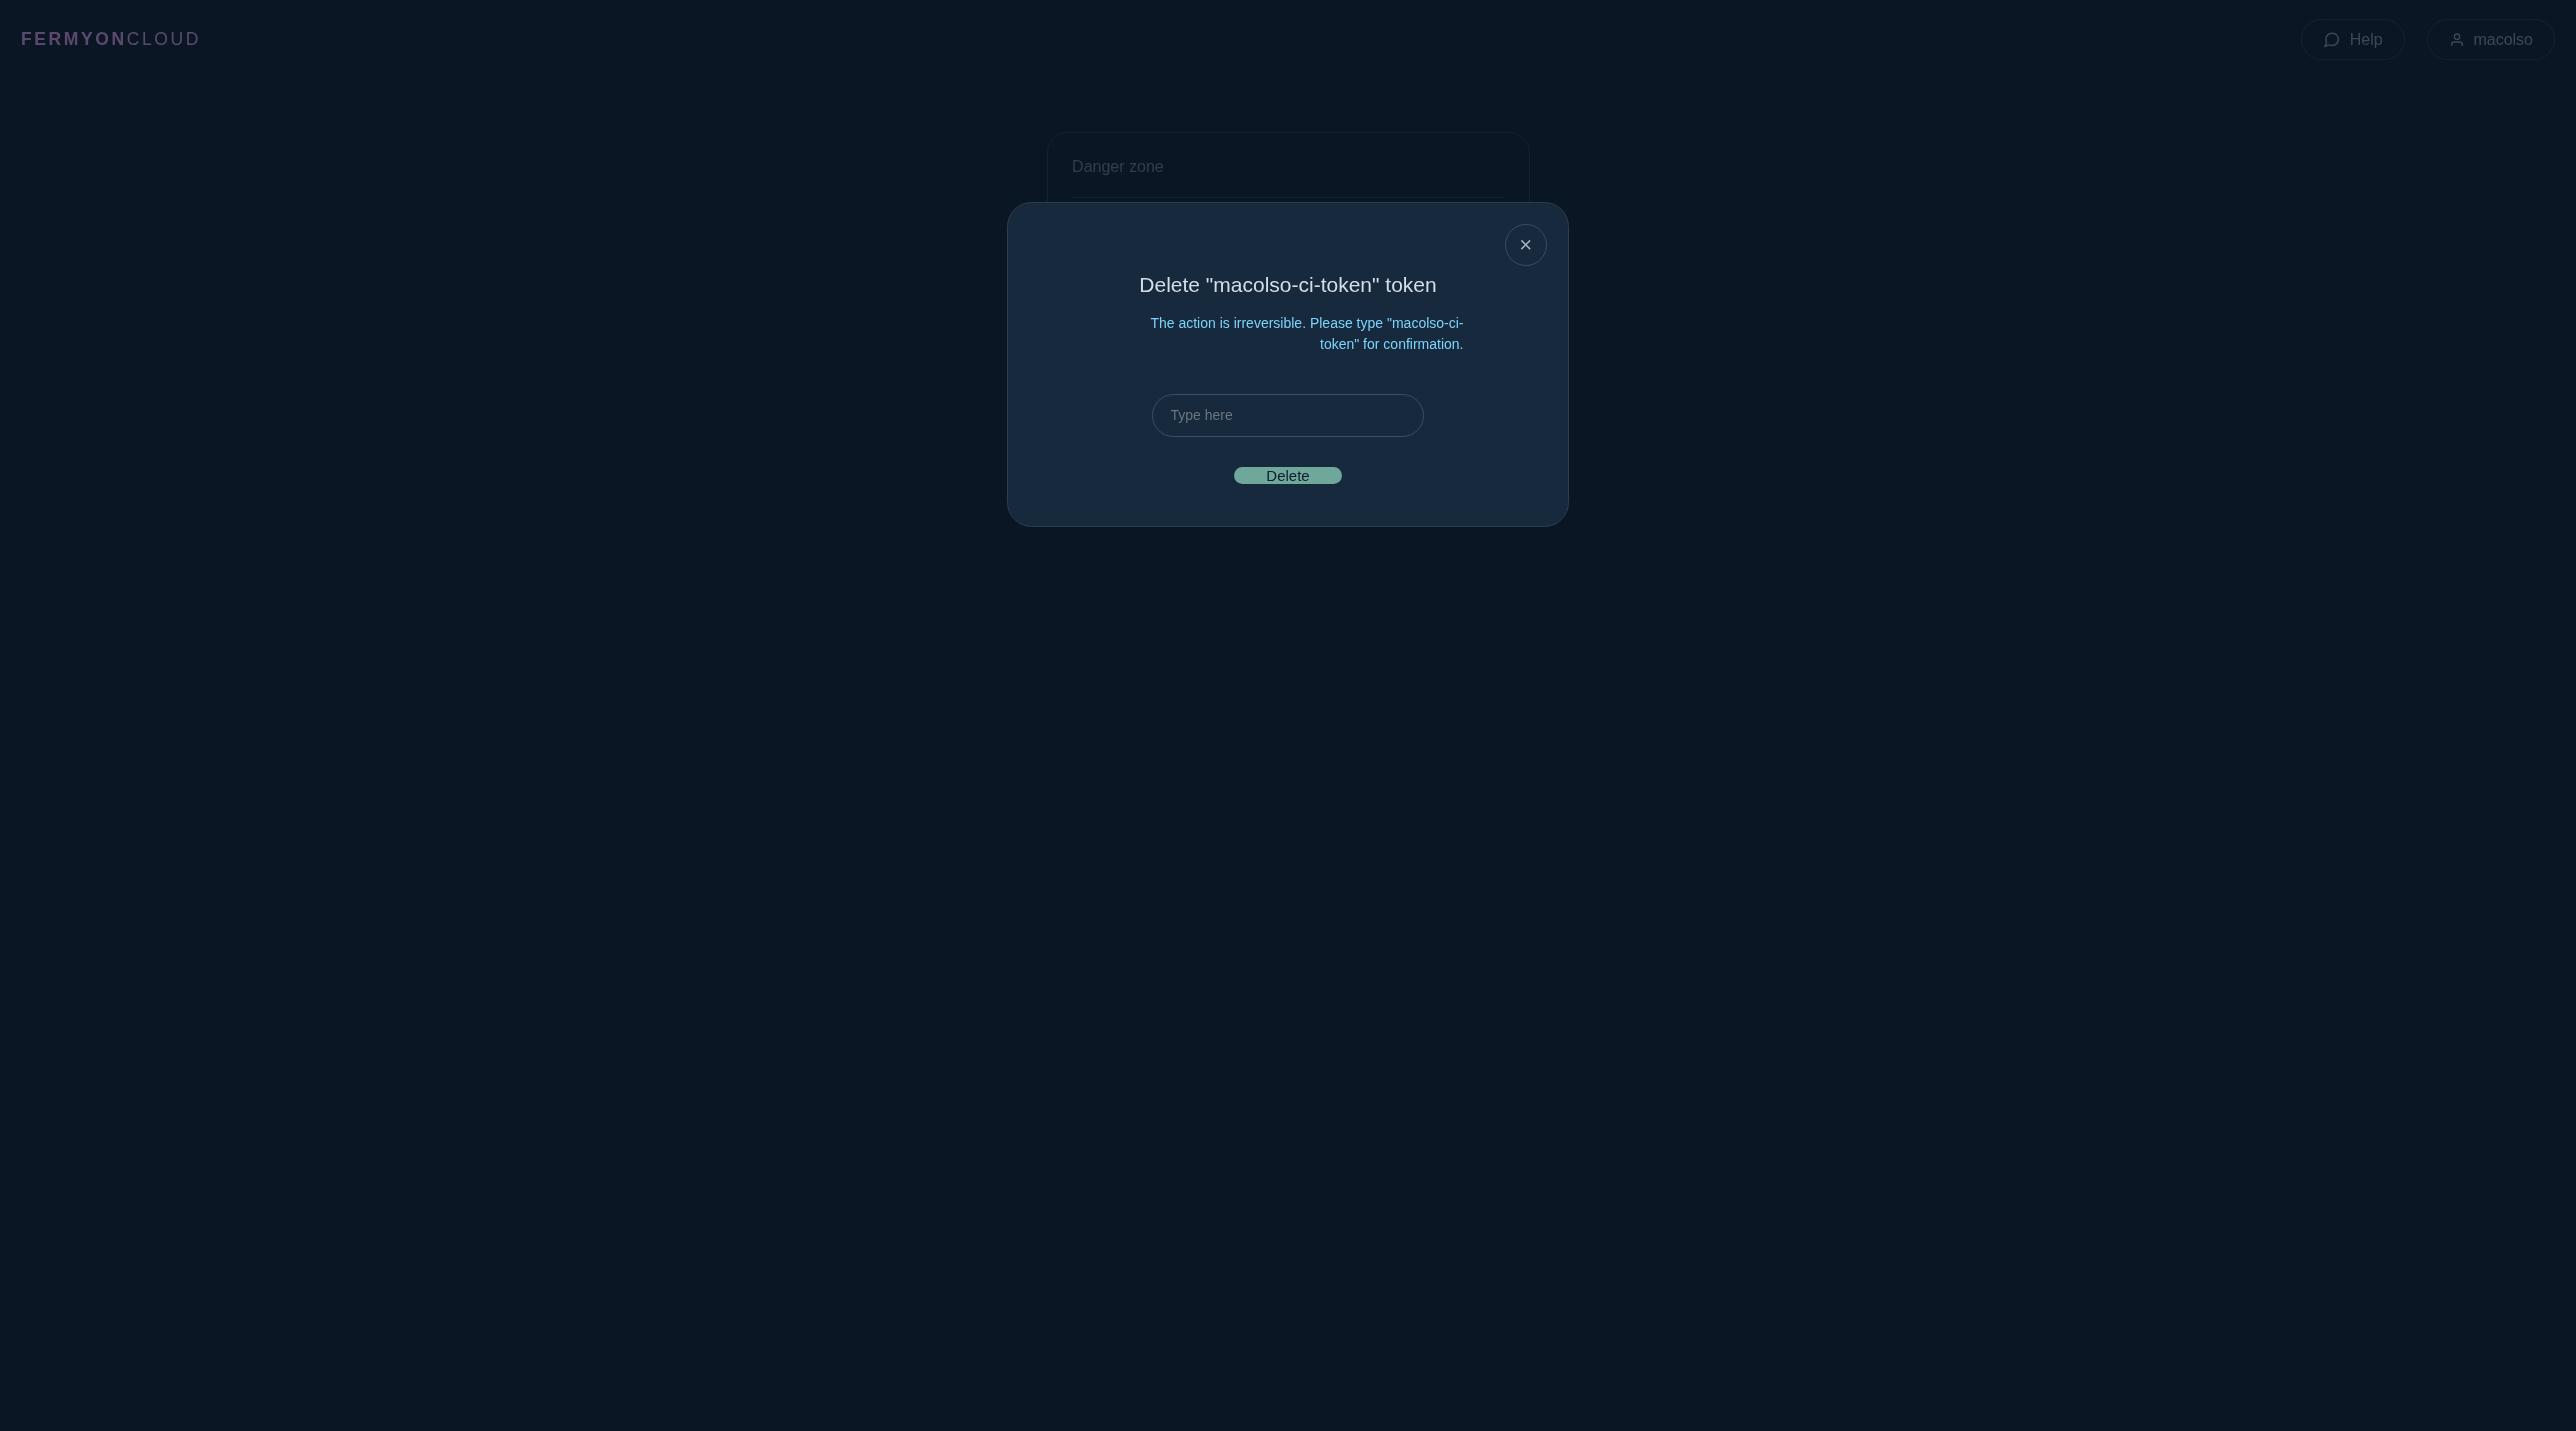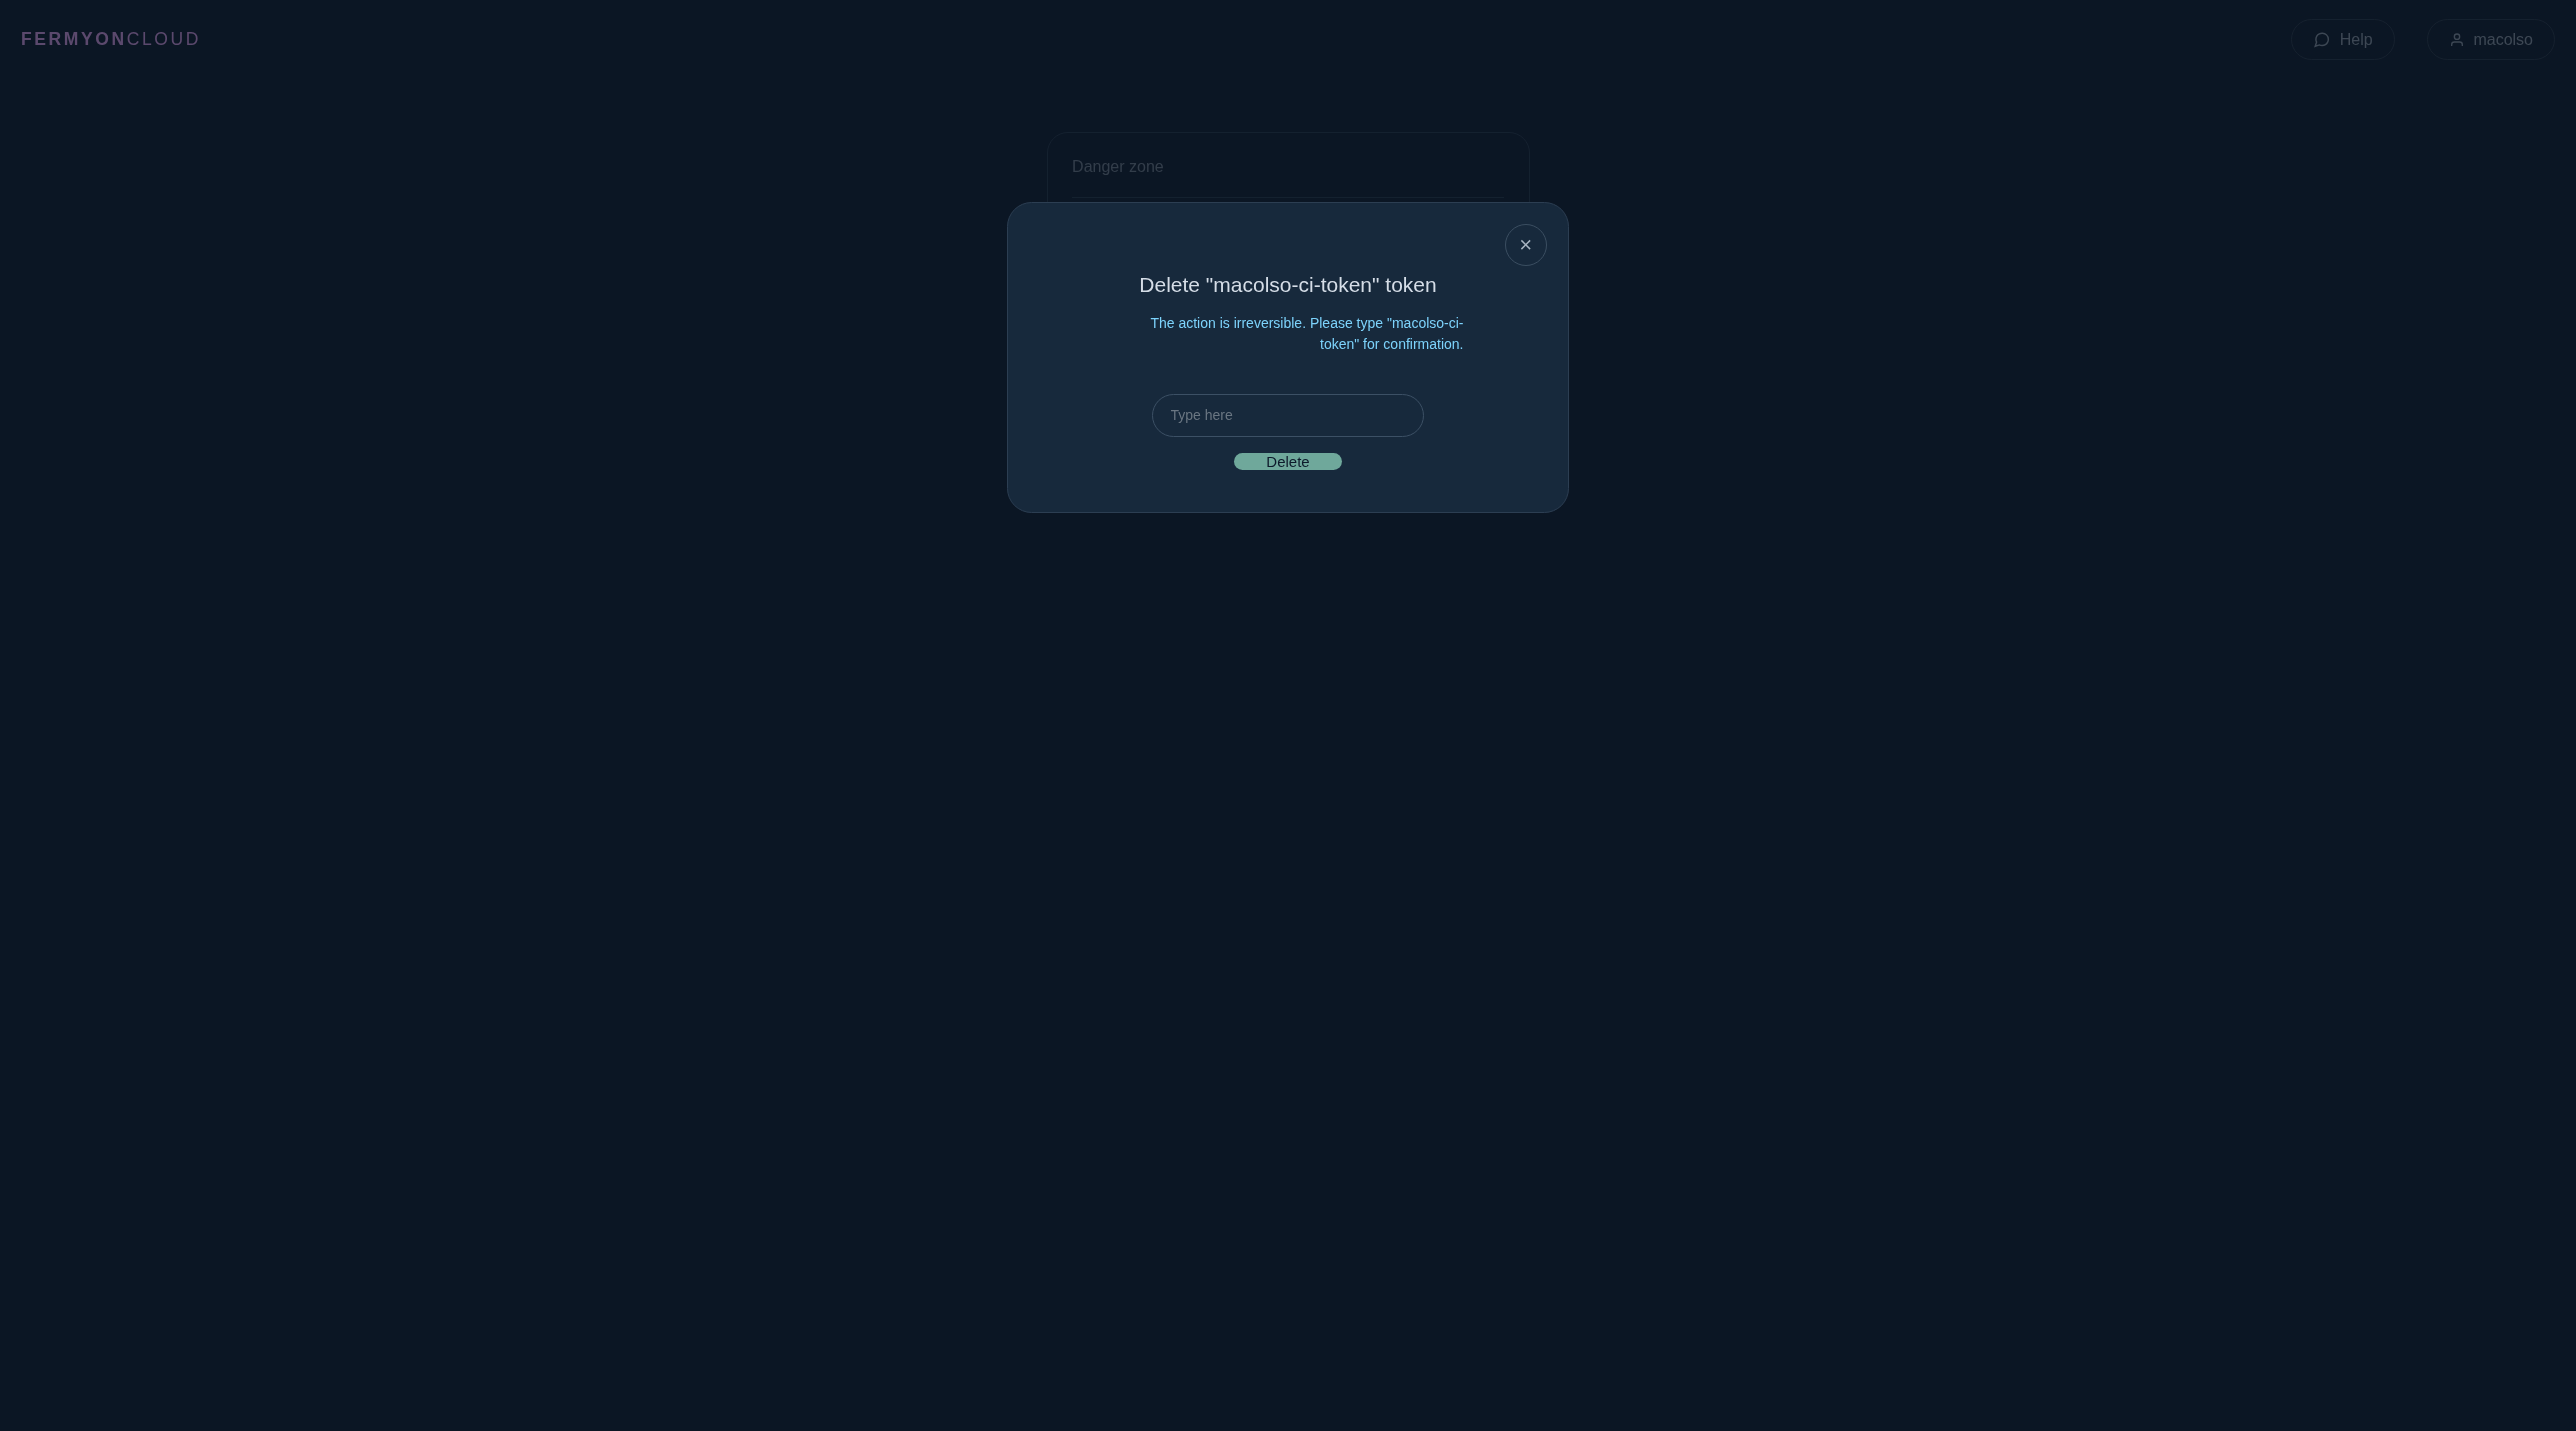--- a/index.html
+++ b/index.html
@@ -34,21 +34,21 @@
     .logo .bold {
       font-weight: 600;
     }
 
     .logo .light {
       font-weight: 300;
     }
 
     .header-right {
       display: flex;
-      gap: 32px;
+      gap: 22px;
       align-items: center;
     }
 
     .pill-button {
       display: flex;
       align-items: center;
       gap: 8.8px;
       padding: 10.5px 21px;
       border: 0.9px solid #2a3a4a;
       border-radius: 877px;
@@ -199,21 +199,21 @@
 
     .confirm-input {
       width: 272px;
       padding: 12.3px 17.5px;
       border: 0.9px solid #3c5065;
       border-radius: 877px;
       background: transparent;
       color: #fdba74;
       font-size: 14px;
       outline: none;
-      margin-bottom: 16px;
+      margin-bottom: 30px;
     }
 
     .confirm-input::placeholder {
       color: #6a7682;
     }
 
     .delete-btn {
       padding: 0 32px;
       border-radius: 877px;
       background: #6fa89b;

